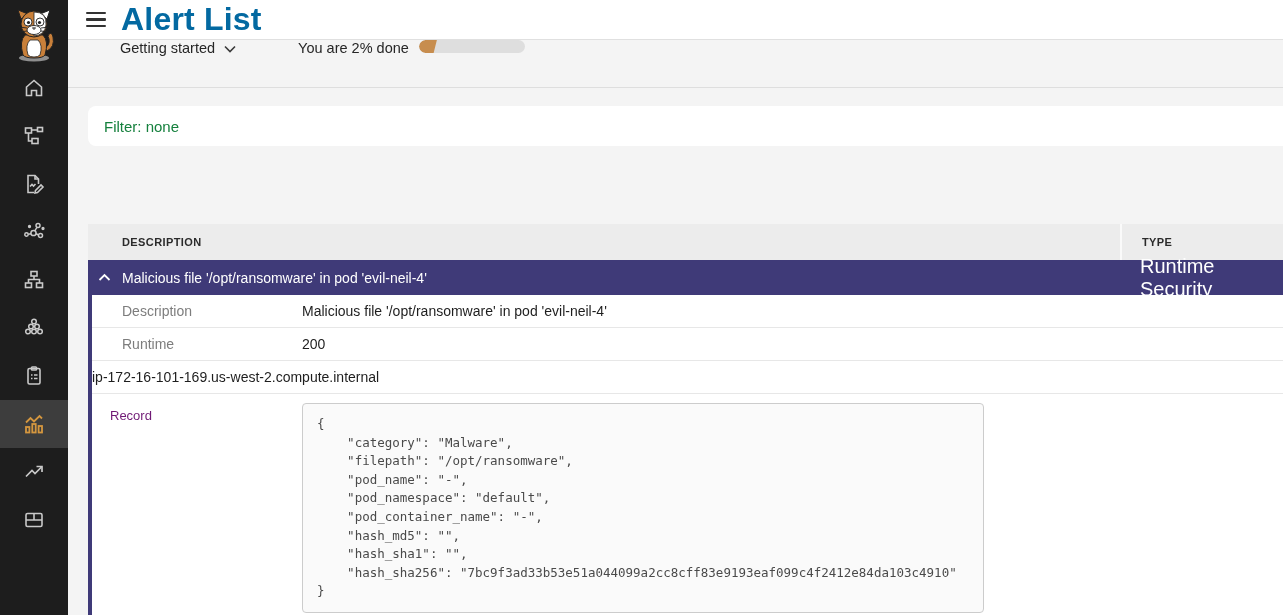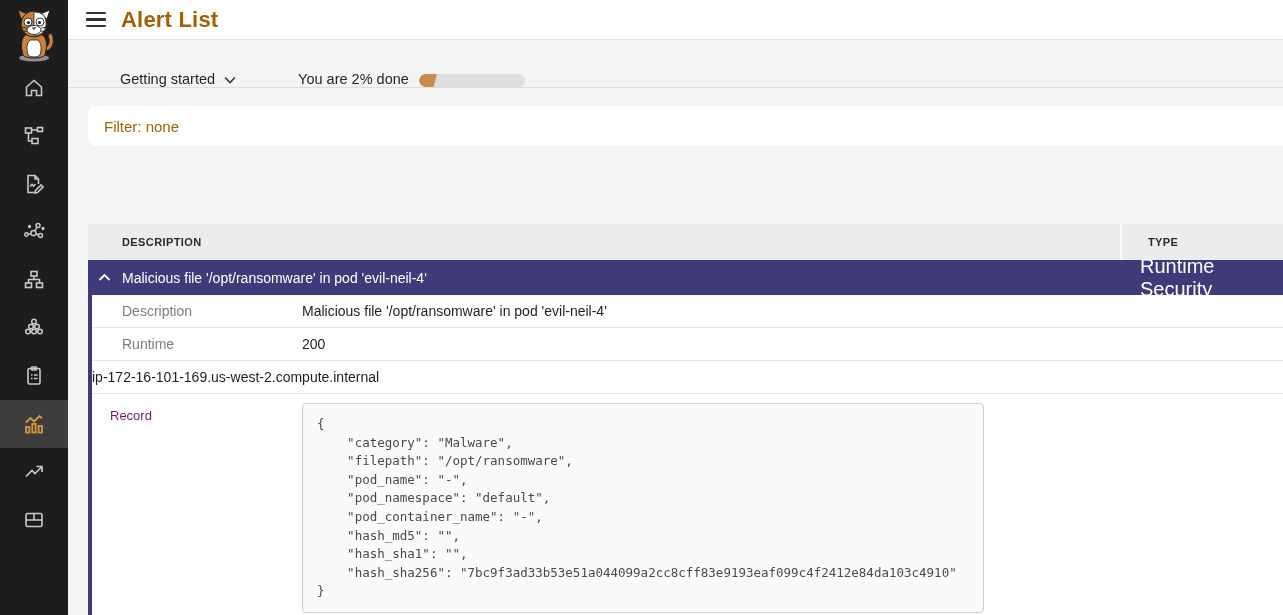--- a/index.html
+++ b/index.html
@@ -11,39 +11,39 @@
   .nav-item { height:48px; display:flex; align-items:center; justify-content:center; color:#c9c9c9; cursor:pointer; }
   .nav-item.active { background:#3d3d3d; color:#d5973f; }
   .nav-item svg { display:block; }
 
   
   .main { margin-left:68px; height:615px; display:flex; flex-direction:column; }
 
   .topbar { height:40px; background:#ffffff; border-bottom:1px solid #e0e0e0; display:flex; align-items:center; padding-left:18px; flex:0 0 auto; }
   .hamburger { width:20px; height:16px; display:flex; flex-direction:column; justify-content:space-between; cursor:pointer; }
   .hamburger span { display:block; height:2.4px; background:#333; border-radius:1px; }
-  .page-title { font-size:22px; font-weight:700; color:#a16207; margin-left:15px; letter-spacing:0.2px; }
-
-  .gs-bar { height:48px; background:#f4f4f4; border-bottom:1px solid #dedede; display:flex; align-items:flex-end; padding-left:52px; flex:0 0 auto; }
+  .page-title { font-size:32px; font-weight:700; color:#0369a1; margin-left:15px; letter-spacing:0.2px; }
+
+  .gs-bar { height:48px; background:#f4f4f4; border-bottom:1px solid #dedede; display:flex; align-items:flex-start; padding-left:52px; flex:0 0 auto; }
   .gs-label { font-size:14.5px; color:#262626; display:flex; align-items:center; gap:9px; cursor:pointer; }
   .gs-status { font-size:14.5px; color:#262626; margin-left:62px; }
   .progress-track { width:106px; height:13px; background:#dedede; border-radius:7px; margin-left:10px; overflow:hidden; position:relative; }
   .progress-fill { height:100%; background:#c78d4e; border-radius:7px 0 0 7px; clip-path:polygon(0 0,100% 0,82% 100%,0 100%); }
 
   .content { flex:1 1 auto; background:#f4f4f4; position:relative; }
 
   .filter-card { margin:18px 0 0 20px; height:40px; background:#ffffff; border-radius:8px 0 0 8px; display:flex; align-items:center; padding-left:16px; cursor:pointer; }
-  .filter-card span { font-size:15px; color:#a16207; }
+  .filter-card span { font-size:15px; color:#15803d; }
 
   
   .alert-table { margin:78px 0 0 20px; }
   .thead { height:36px; background:#ececec; display:flex; align-items:stretch; }
   .th { display:flex; align-items:center; font-size:11px; font-weight:700; letter-spacing:0.4px; color:#2b2b2b; }
   .th-desc { width:1032px; flex:0 0 auto; padding-left:34px; }
-  .th-type { flex:1; padding-left:26px; border-left:2px solid #fafafa; }
+  .th-type { flex:1; padding-left:20px; border-left:2px solid #fafafa; }
 
   .alert-row { height:35px; background:#3f3a78; display:flex; align-items:center; color:#ffffff; cursor:pointer; }
   .arow-desc { width:1032px; flex:0 0 auto; display:flex; align-items:center; padding-left:10px; }
   .arow-desc .chev { width:13px; margin-right:11px; display:flex; align-items:center; }
   .arow-text { font-size:14px; }
   .arow-type { flex:1; padding-left:20px; font-size:20px; }
 
   .details { border-left:4px solid #3f3a78; background:#ffffff; }
   .drow { display:flex; align-items:center; height:33px; border-bottom:1px solid #e7e7e7; }
   .drow-label { width:210px; flex:0 0 auto; padding-left:30px; font-size:14px; color:#7d7d7d; }

